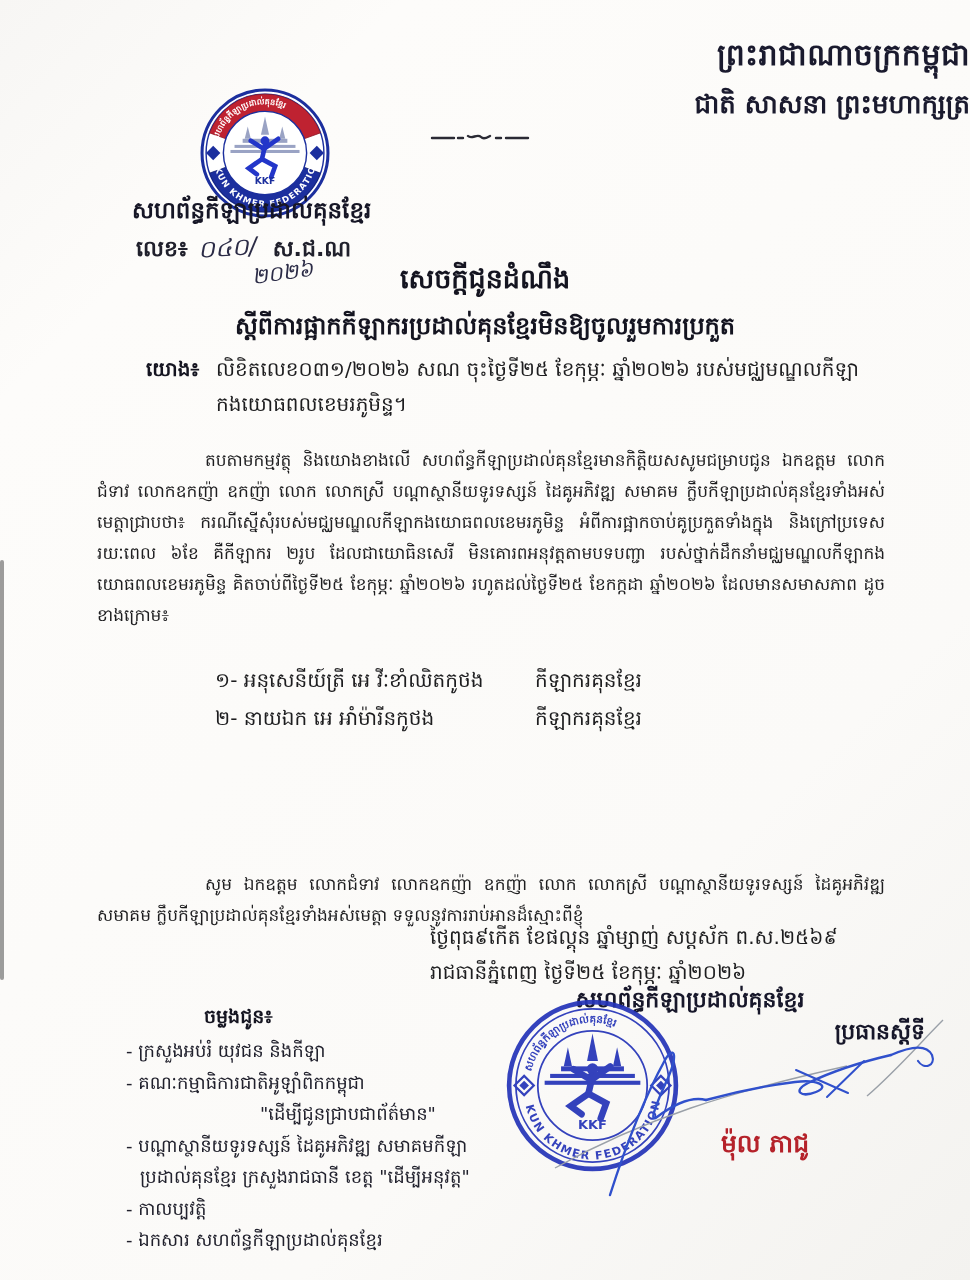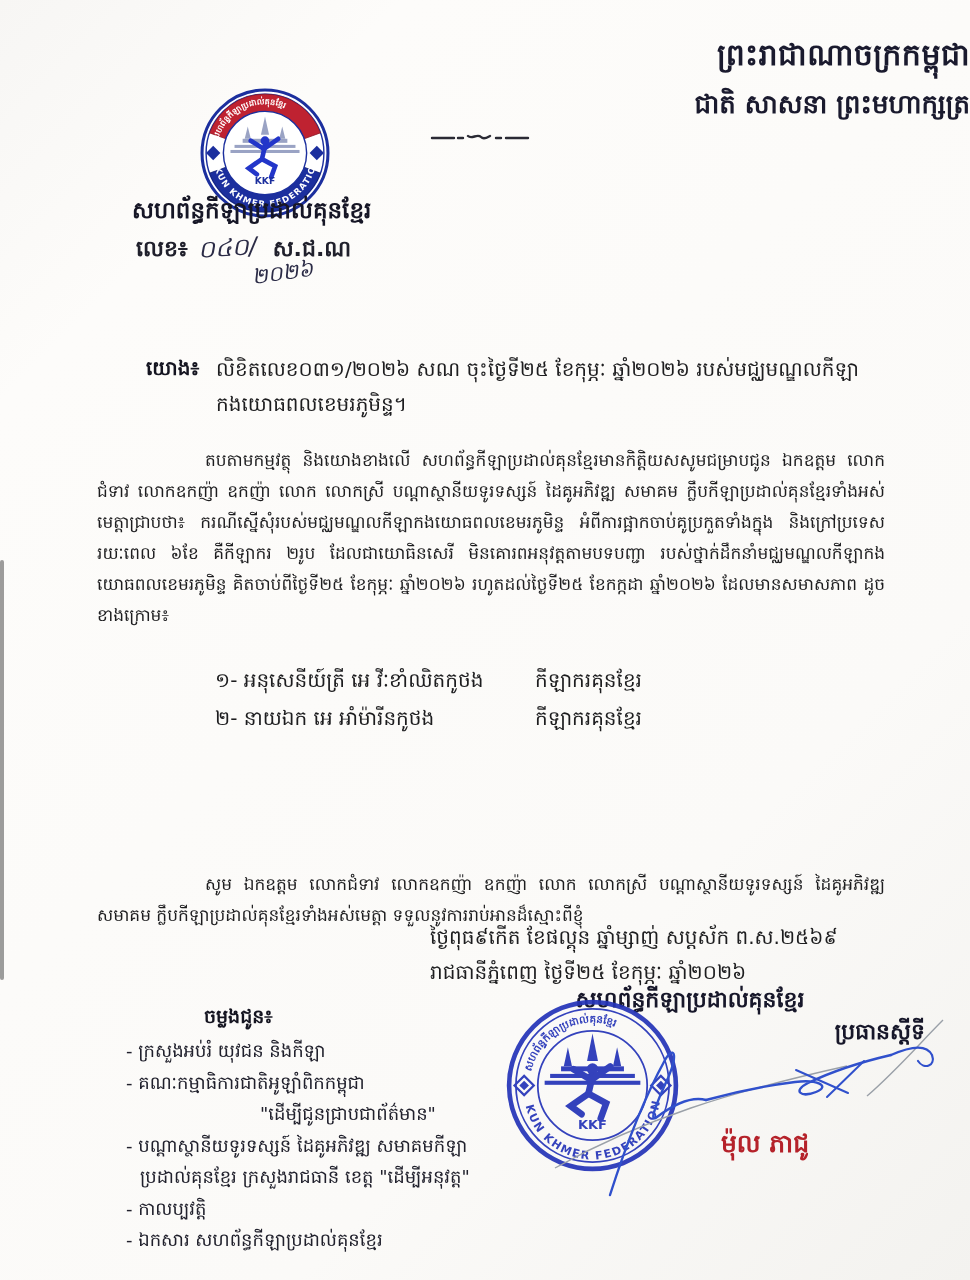--- a/index.html
+++ b/index.html
@@ -23,21 +23,21 @@
   .ref-line .hand{font-weight:400;color:#2b2b46;font-style:italic;font-size:24px;}
   .hand-top{display:inline-block;transform:rotate(-4deg);margin:0 2px 0 10px;}
   .hand-bottom{position:absolute;left:116px;top:26px;transform:rotate(-8deg);font-style:italic;color:#2b2b46;font-size:21px;font-weight:400;}
   .ref-suffix{margin-left:14px;}
   
   .doc-title{position:absolute;top:262px;left:0;width:100%;text-align:center;color:#141420;}
   .doc-title .t1{font-size:27px;font-weight:700;}
   .doc-title .t2{font-size:24px;font-weight:700;margin-top:10px;}
   
   .yong{position:absolute;left:146px;top:352px;width:724px;display:flex;font-size:20px;line-height:1.75;}
-  .yong .label{font-weight:700;flex:0 0 70px;color:#141420;font-family:Liberation Mono, monospace;}
+  .yong .label{font-weight:700;flex:0 0 70px;color:#141420;}
   .yong .text{flex:1;text-align:left;}
   
   .para{position:absolute;left:97px;width:788px;font-size:17px;line-height:1.82;text-align:justify;}
   .p1{top:428px;text-indent:108px;}
   .p2{top:732px;text-indent:108px;}
   .p3{top:852px;text-indent:108px;}
   
   .athletes{position:absolute;left:215px;top:648px;width:640px;font-size:20px;line-height:1.9;margin-top:13px;}
   .athlete-row{display:flex;}
   .athlete-row .who{flex:0 0 320px;}
@@ -114,20 +114,24 @@
       <textPath href="#logoBottom" startOffset="8%">KUN KHMER FEDERATION</textPath>
     </text>
     <text x="64" y="95" text-anchor="middle" font-size="9" font-weight="700" fill="#1c2f9e">KKF</text>
   </svg>
 
   <div class="org-name">សហព័ន្ធកីឡាប្រដាល់គុនខ្មែរ</div>
   <div class="ref-line">
     <span>លេខ៖</span><span class="hand hand-top">០៤០/</span><span class="hand-bottom">២០២៦</span><span class="ref-suffix">ស.ជ.ណ</span>
   </div>
 
+  <div class="doc-title">
+    <div class="t1">សេចក្តីជូនដំណឹង</div>
+    <div class="t2">ស្តីពីការផ្អាកកីឡាករប្រដាល់គុនខ្មែរមិនឱ្យចូលរួមការប្រកួត</div>
+  </div>
 
   <div class="yong">
     <span class="label">យោង៖</span>
     <span class="text">លិខិតលេខ០៣១/២០២៦ សណ ចុះថ្ងៃទី២៥ ខែកុម្ភៈ ឆ្នាំ២០២៦ របស់មជ្ឈមណ្ឌលកីឡាកងយោធពលខេមរភូមិន្ទ។</span>
   </div>
 
   <p class="para p1">តបតាមកម្មវត្ថុ និងយោងខាងលើ សហព័ន្ធកីឡាប្រដាល់គុនខ្មែរមានកិត្តិយសសូមជម្រាបជូន ឯកឧត្តម លោកជំទាវ លោកឧកញ៉ា ឧកញ៉ា លោក លោកស្រី បណ្តាស្ថានីយទូរទស្សន៍ ដៃគូអភិវឌ្ឍ សមាគម ក្លឹបកីឡាប្រដាល់គុនខ្មែរទាំងអស់មេត្តាជ្រាបថា៖ ករណីស្នើសុំរបស់មជ្ឈមណ្ឌលកីឡាកងយោធពលខេមរភូមិន្ទ អំពីការផ្អាកចាប់គូប្រកួតទាំងក្នុង និងក្រៅប្រទេស រយៈពេល ៦ខែ គឺកីឡាករ ២រូប ដែលជាយោធិនសេរី មិនគោរពអនុវត្តតាមបទបញ្ជា របស់ថ្នាក់ដឹកនាំមជ្ឈមណ្ឌលកីឡាកងយោធពលខេមរភូមិន្ទ គិតចាប់ពីថ្ងៃទី២៥ ខែកុម្ភៈ ឆ្នាំ២០២៦ រហូតដល់ថ្ងៃទី២៥ ខែកក្កដា ឆ្នាំ២០២៦ ដែលមានសមាសភាព ដូចខាងក្រោម៖</p>
 
   <div class="athletes">
     <div class="athlete-row">

